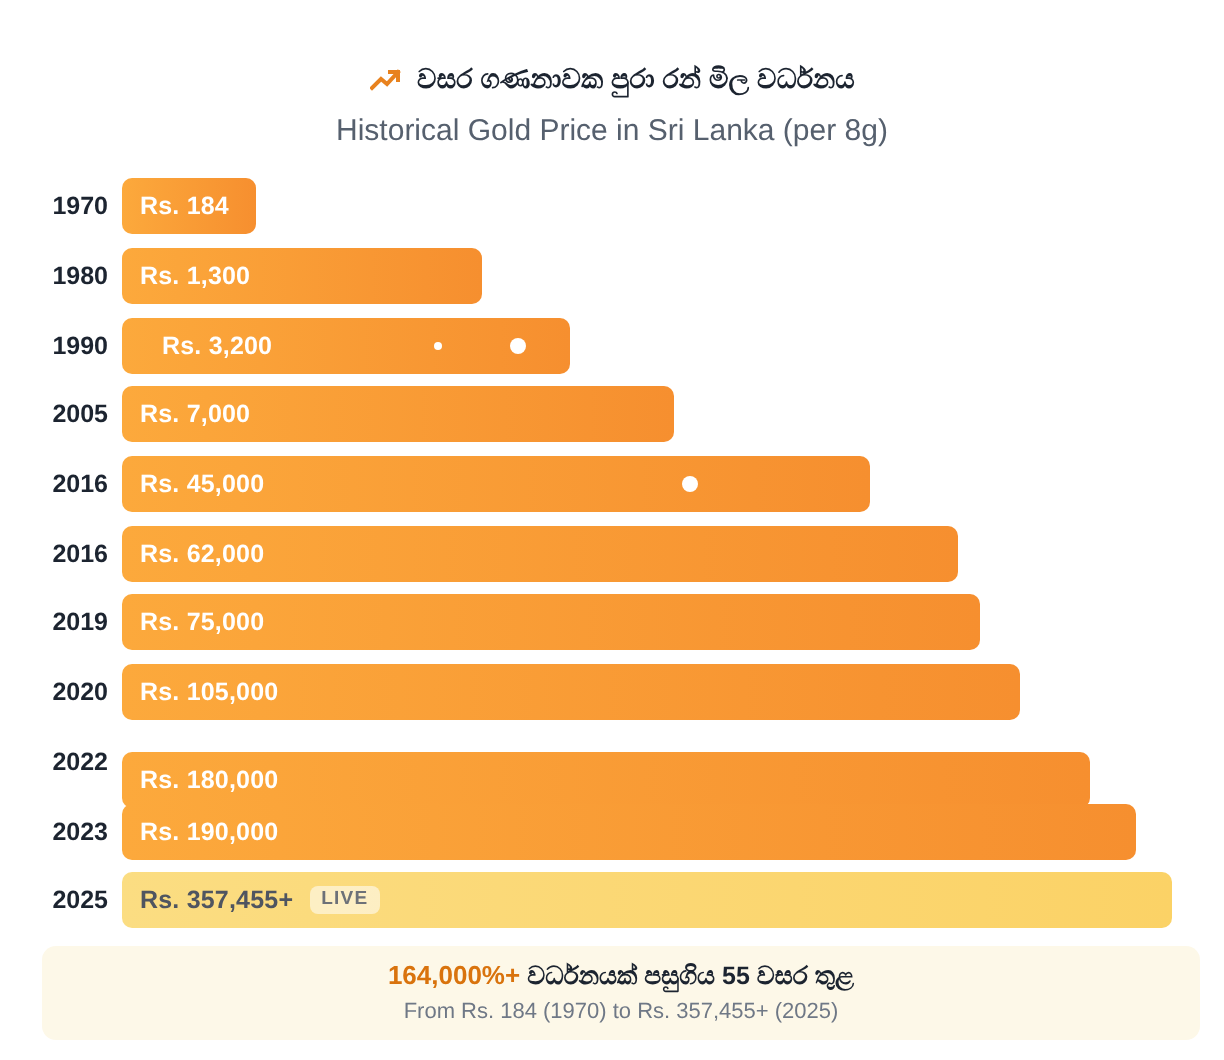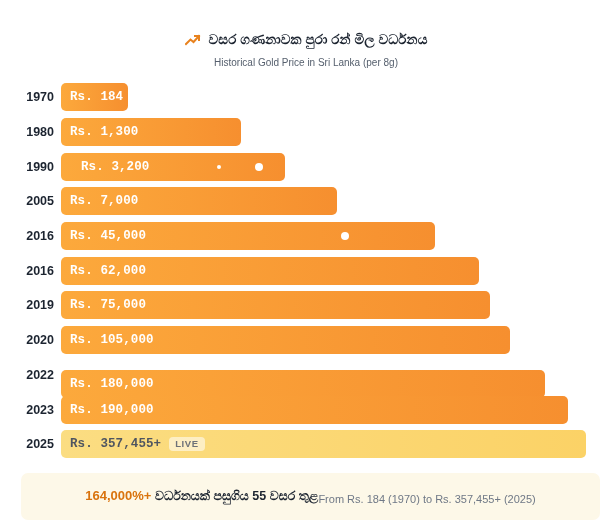--- a/index.html
+++ b/index.html
@@ -43,21 +43,21 @@
   }
   .title-text {
     font-size: 13.5px;
     font-weight: bold;
     color: #1c2430;
     letter-spacing: 0.1px;
     white-space: nowrap;
   }
   .subtitle {
     margin-top: 7px;
-    font-size: 10px;
+    font-size: 15px;
     color: #56606e;
     font-weight: normal;
   }
 
   
   .chart {
     margin-top: 12px;
     padding-left: 0;
     position: relative;
   }
@@ -94,21 +94,20 @@
     padding-left: 9px;
     position: relative;
     overflow: visible;
   }
   .bar-label {
     font-size: 12.5px;
     font-weight: bold;
     color: #ffffff;
     white-space: nowrap;
     letter-spacing: 0.1px;
-    font-family: Liberation Mono, monospace;
   }
   .bar.live {
     background: linear-gradient(90deg, #fbdd82 0%, #fbd266 100%);
   }
   .bar.live .bar-label {
     color: #4f5560;
   }
   .live-badge {
     margin-left: 8px;
     background: rgba(255,255,255,0.55);
@@ -132,21 +131,21 @@
   .footer {
     position: absolute;
     left: 21px;
     top: 473px;
     width: 579px;
     height: 47px;
     box-sizing: border-box;
     background: #fdf8e8;
     border-radius: 7px;
     display: flex;
-    flex-direction: row;
+    flex-direction: column;
     align-items: center;
     justify-content: center;
   }
   .footer-main {
     font-size: 12.5px;
     color: #1c2430;
     font-weight: bold;
     white-space: nowrap;
     line-height: 1.1;
   }

